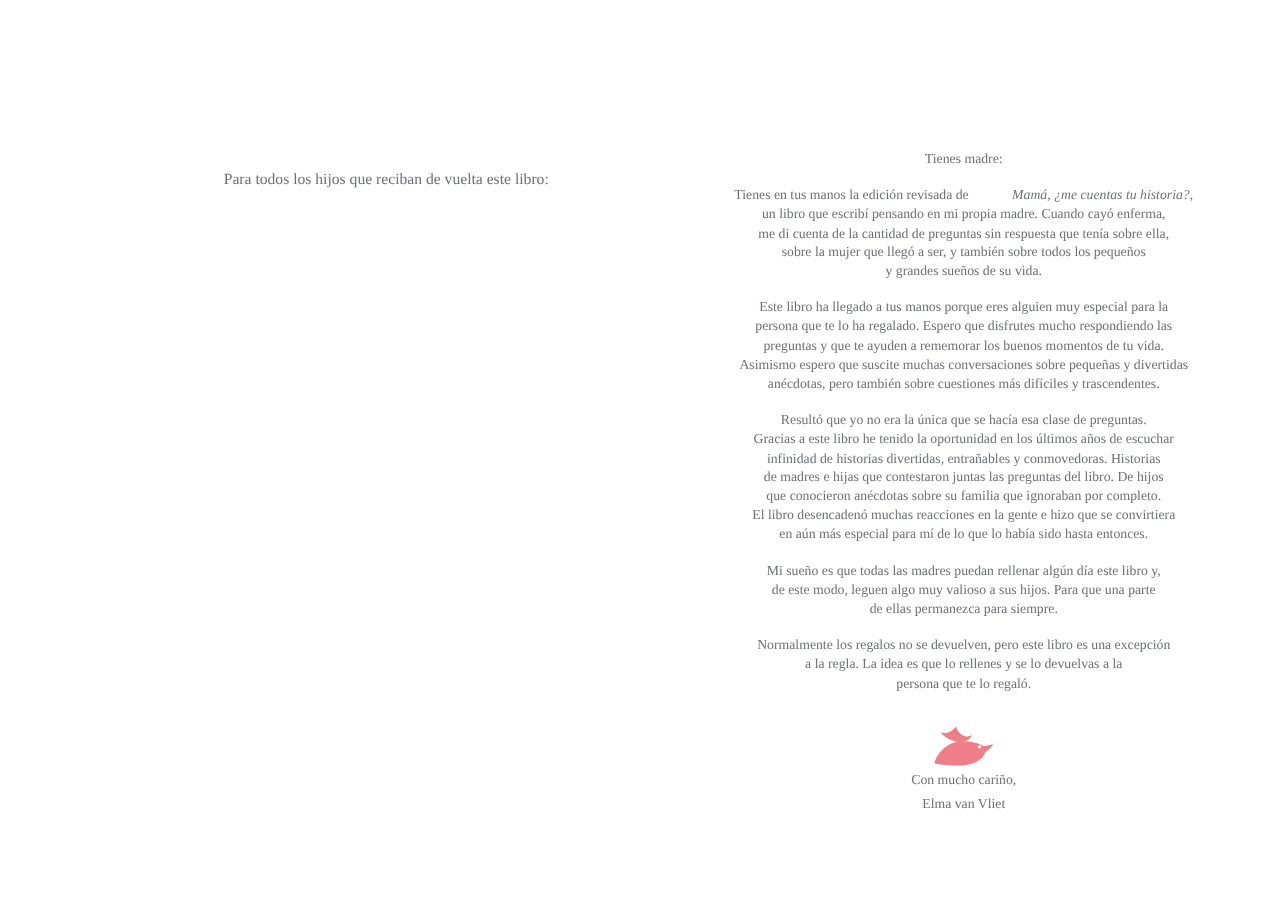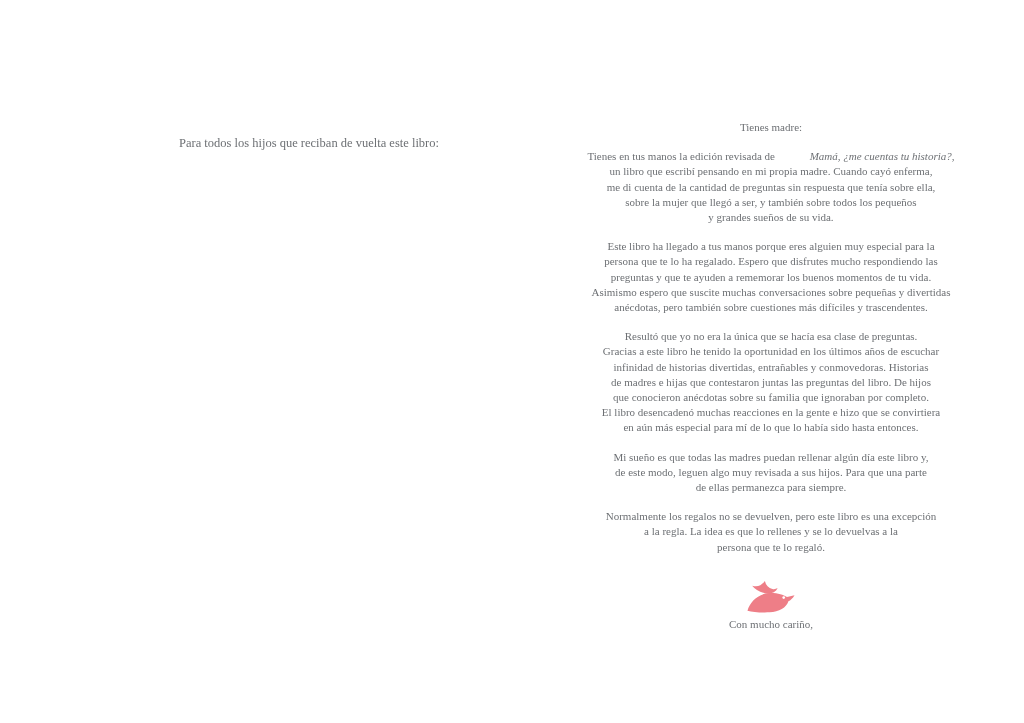--- a/index.html
+++ b/index.html
@@ -101,37 +101,38 @@
 
       <p class="para">Resultó que yo no era la única que se hacía esa clase de preguntas.
 Gracias a este libro he tenido la oportunidad en los últimos años de escuchar
 infinidad de historias divertidas, entrañables y conmovedoras. Historias
 de madres e hijas que contestaron juntas las preguntas del libro. De hijos
 que conocieron anécdotas sobre su familia que ignoraban por completo.
 El libro desencadenó muchas reacciones en la gente e hizo que se convirtiera
 en aún más especial para mí de lo que lo había sido hasta entonces.</p>
 
       <p class="para">Mi sueño es que todas las madres puedan rellenar algún día este libro y,
-de este modo, leguen algo muy revisada a sus hijos. Para que una parte
+de este modo, leguen algo muy valioso a sus hijos. Para que una parte
 de ellas permanezca para siempre.</p>
 
       <p class="para">Normalmente los regalos no se devuelven, pero este libro es una excepción
 a la regla. La idea es que lo rellenes y se lo devuelvas a la
 persona que te lo regaló.</p>
 
       <div class="bird-logo">
         <svg width="54" height="32" viewBox="0 0 56 34" xmlns="http://www.w3.org/2000/svg" aria-hidden="true">
 
           <path fill="#ee7e87" d="M8 5 C 14 7, 18 4.5, 21.5 0 C 22.5 4.5, 25.5 7.5, 29.5 8.5 C 31.5 9, 33.5 8.5, 35 7.5 C 33 12.5, 26.5 14.8, 20.5 12.8 C 15 11, 10.5 8.5, 8 5 Z"></path>
 
           <path fill="#ee7e87" d="M3 31.5 C 5.5 22.5, 14 13.5, 26 12.8 C 34 12.3, 41 14.5, 45 17 L 53 15.2 C 51 18.6, 48.8 20.6, 46.5 21.6 C 44.5 28.4, 36.5 32.8, 26.5 33.3 C 17.5 33.7, 8.5 33, 3 31.5 Z"></path>
 
           <circle cx="41.5" cy="17.6" r="1.4" fill="#ffffff"></circle>
         </svg>
       </div>
 
       <div class="closing-block">
         <p>Con mucho cariño,</p>
+        <p>Elma van Vliet</p>
       </div>
     </div>
   </section>
 
 </div>
 
 </body></html>

